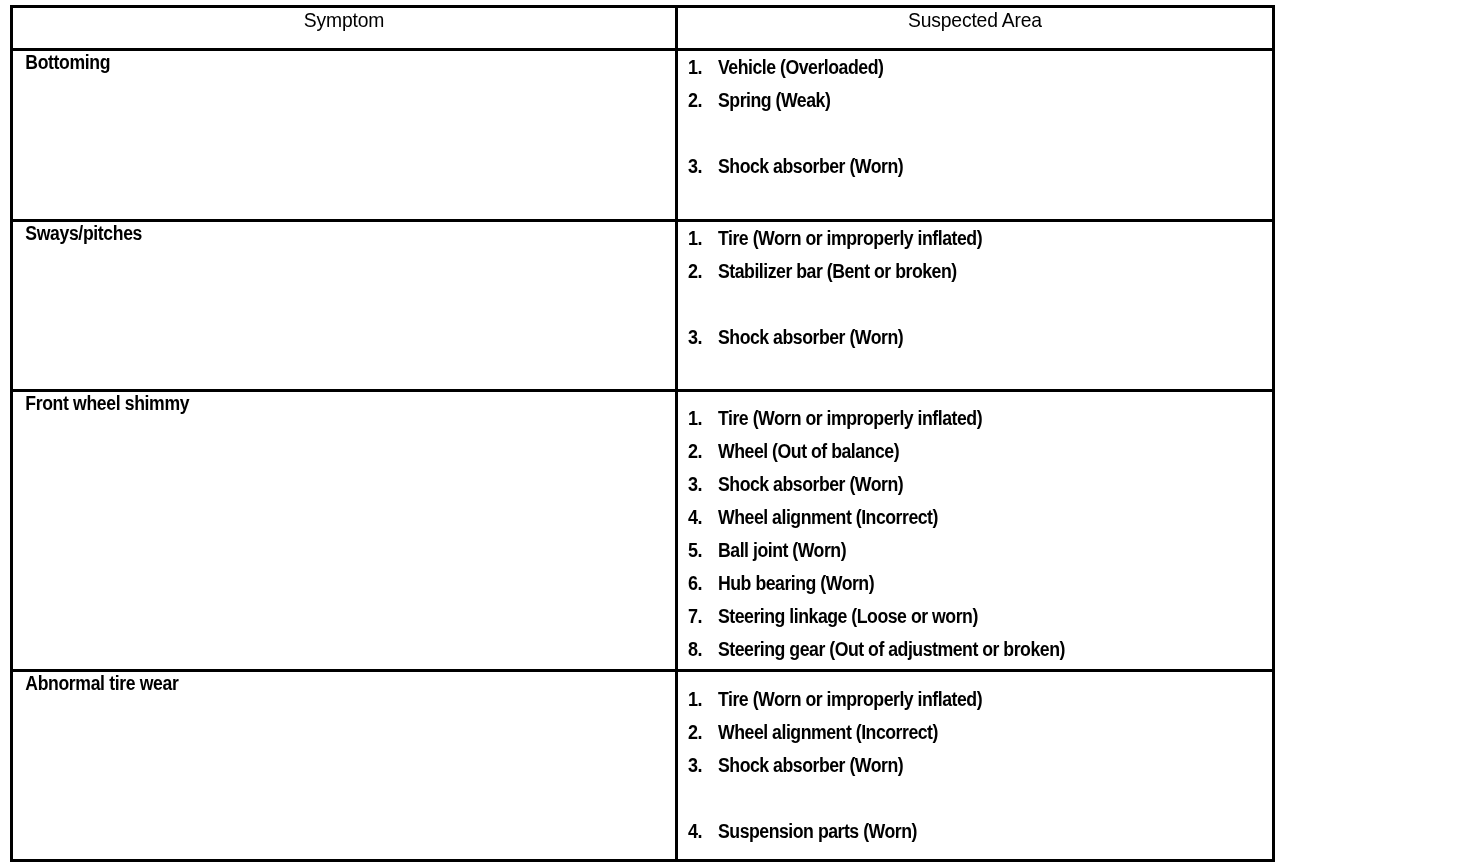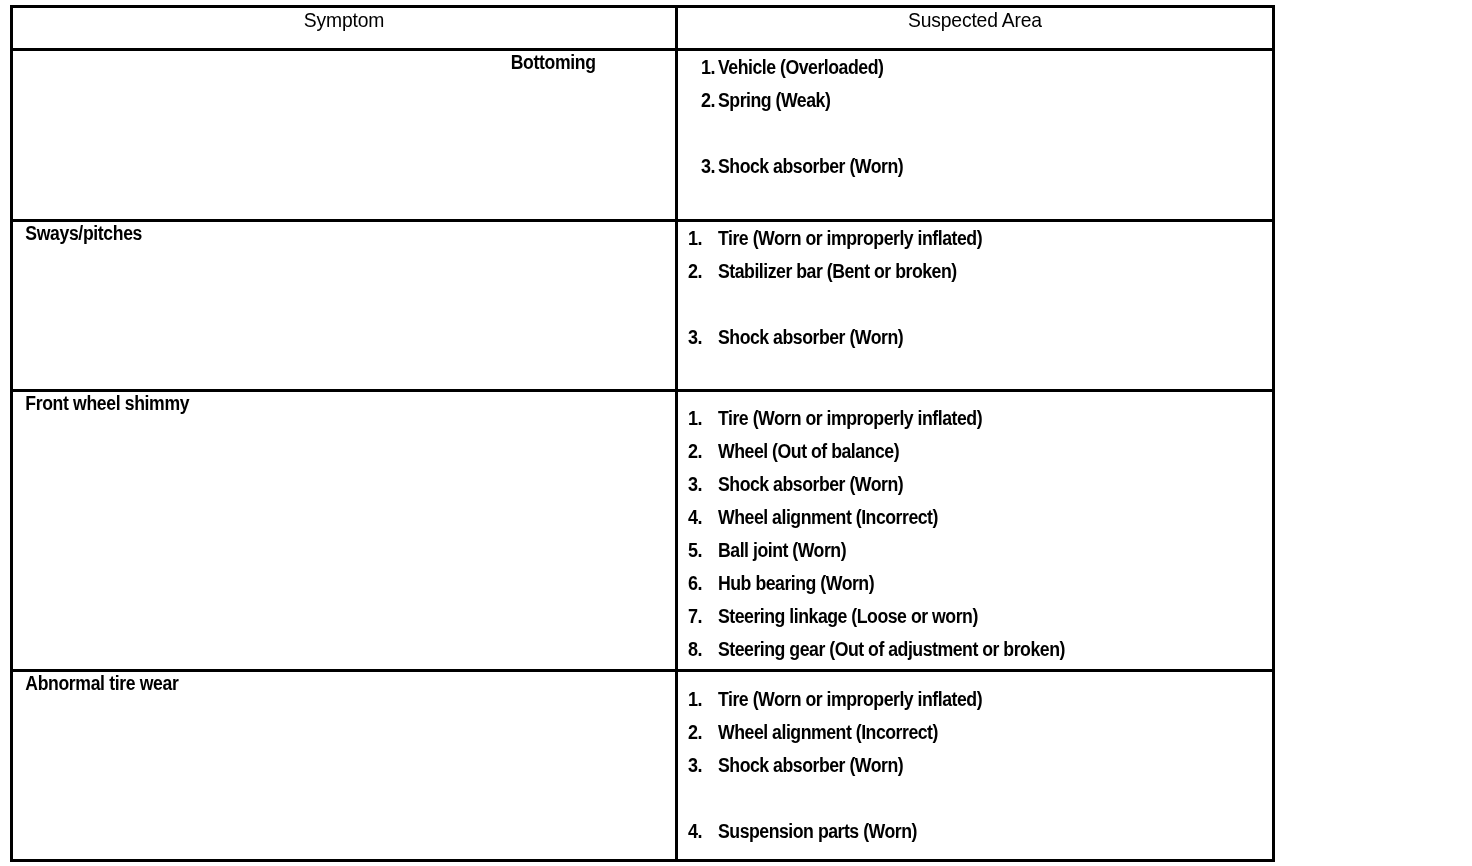--- a/index.html
+++ b/index.html
@@ -110,21 +110,21 @@
   .item-text {
     display: inline-block;
     font-size: 20px;
     font-weight: 700;
     letter-spacing: -0.55px;
     transform: scaleX(0.885);
     transform-origin: left center;
   }
 
   
-  .r0 .sym-cell, .r0 .area-cell { height: 168px; text-align: right; }
+  .r0 .sym-cell, .r0 .area-cell { height: 168px; }
   .r1 .sym-cell, .r1 .area-cell { height: 167px; }
   .r2 .sym-cell, .r2 .area-cell { height: 267px; }
   .r3 .sym-cell, .r3 .area-cell { height: 176px; }
 
   .r2 .area-cell { padding-top: 10px; }
   .r3 .area-cell { padding-top: 11px; }
 </style>
 </head>
 <body>
 

